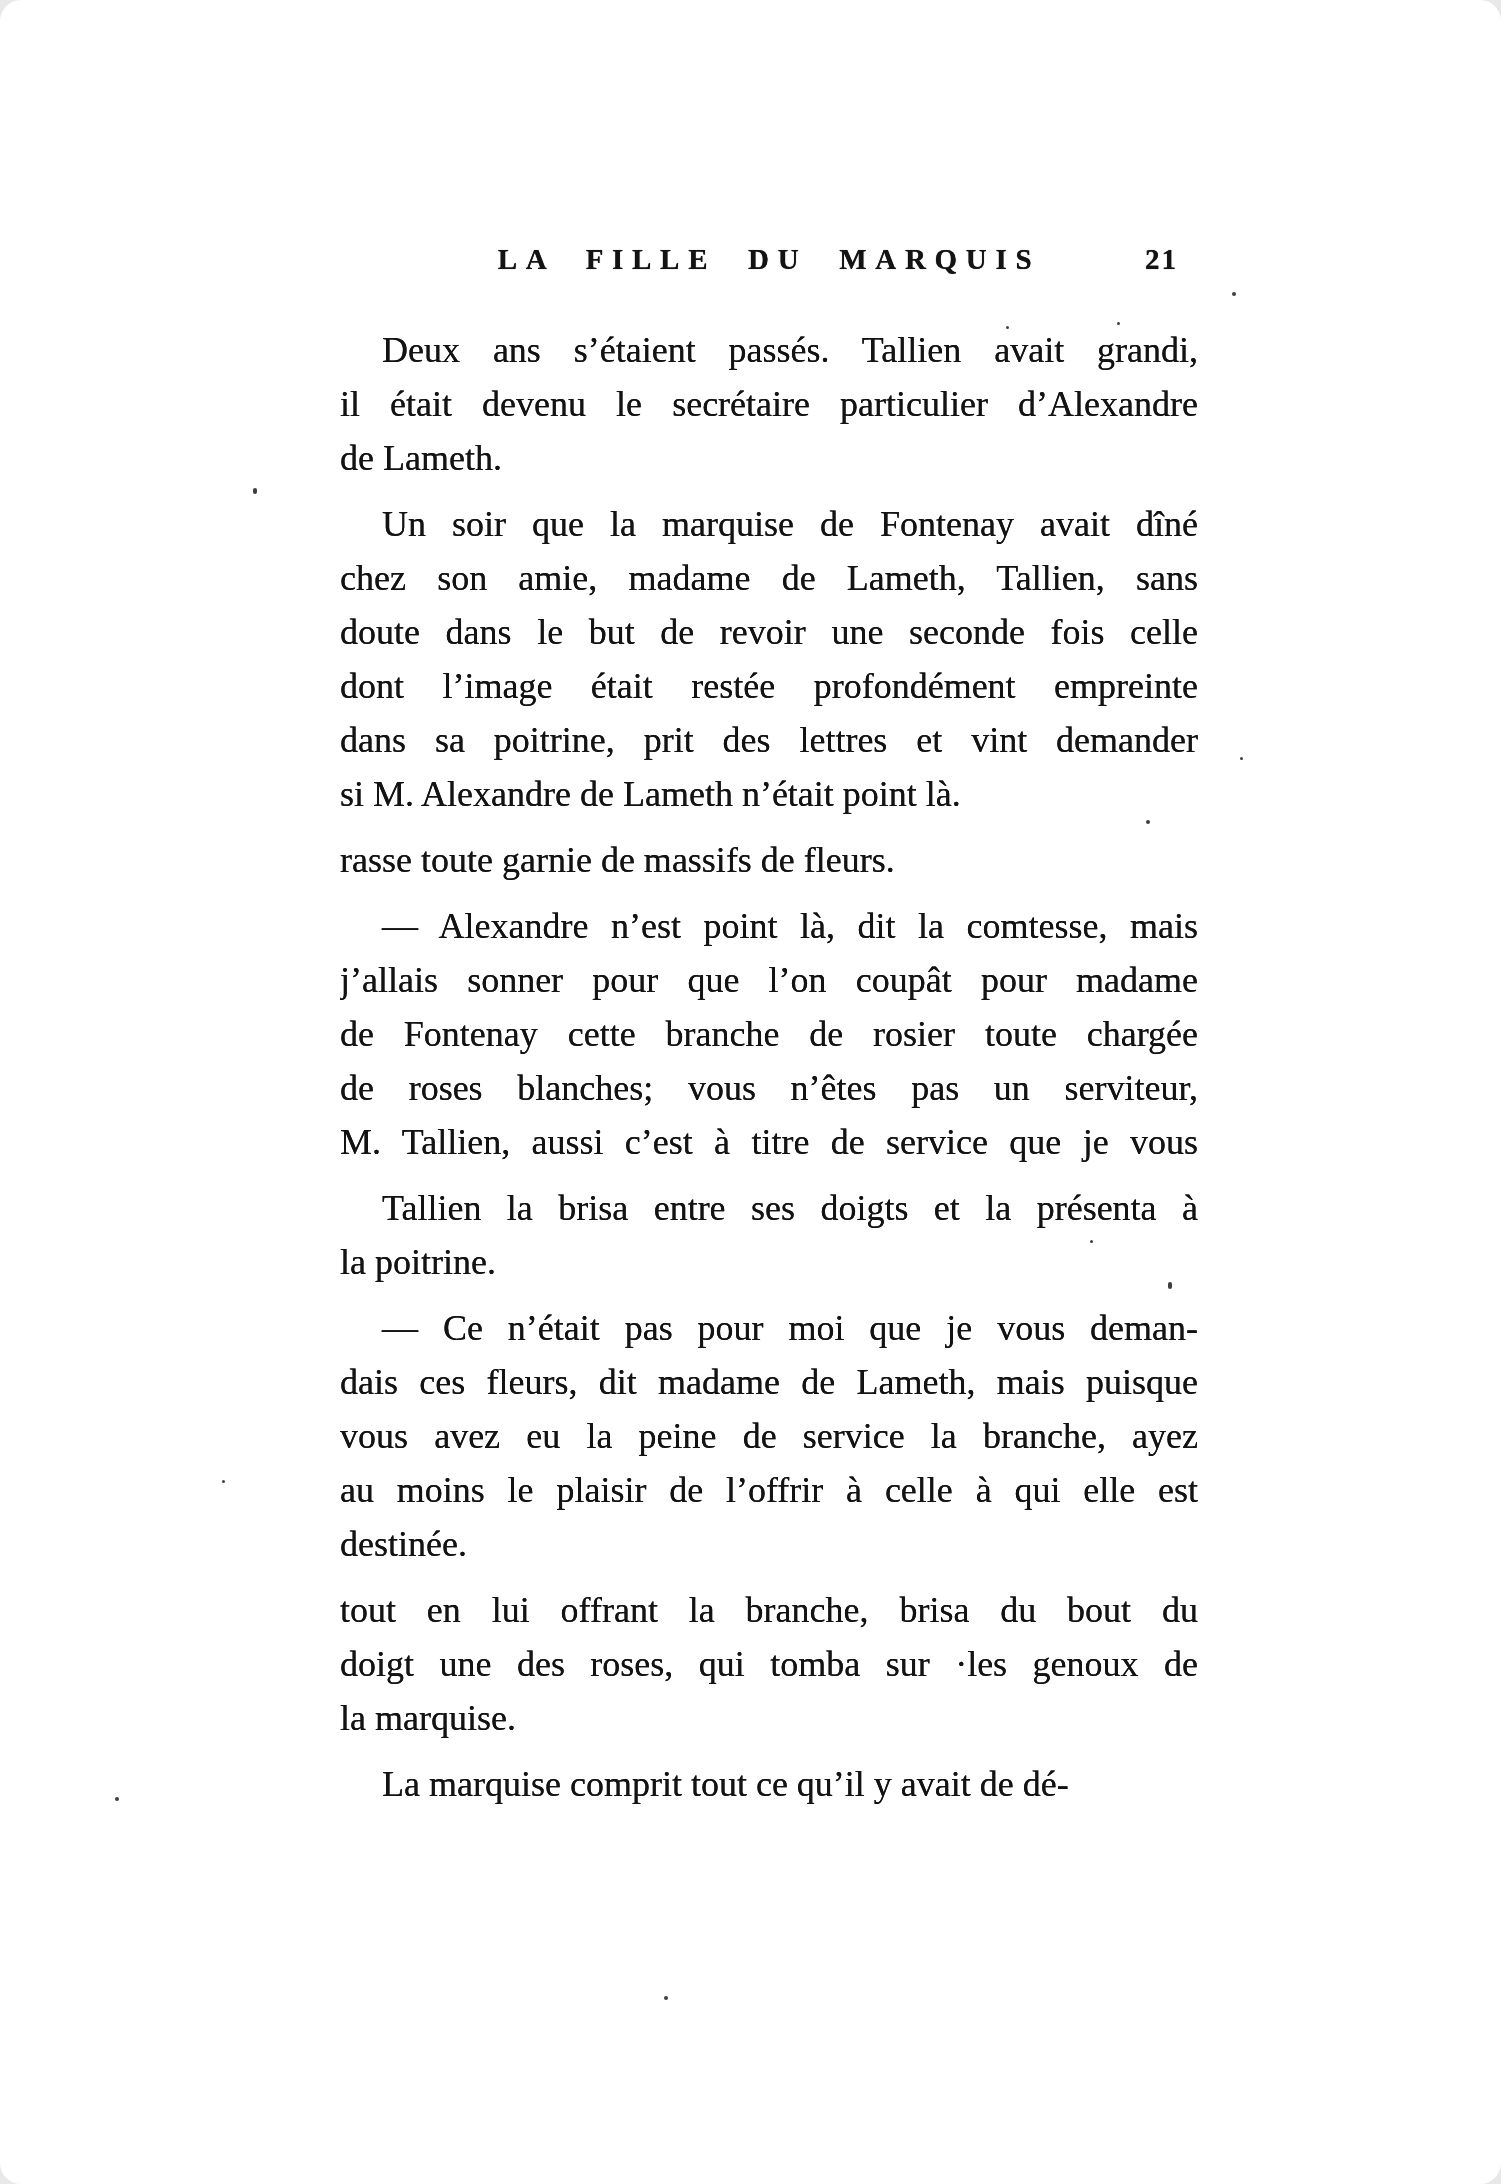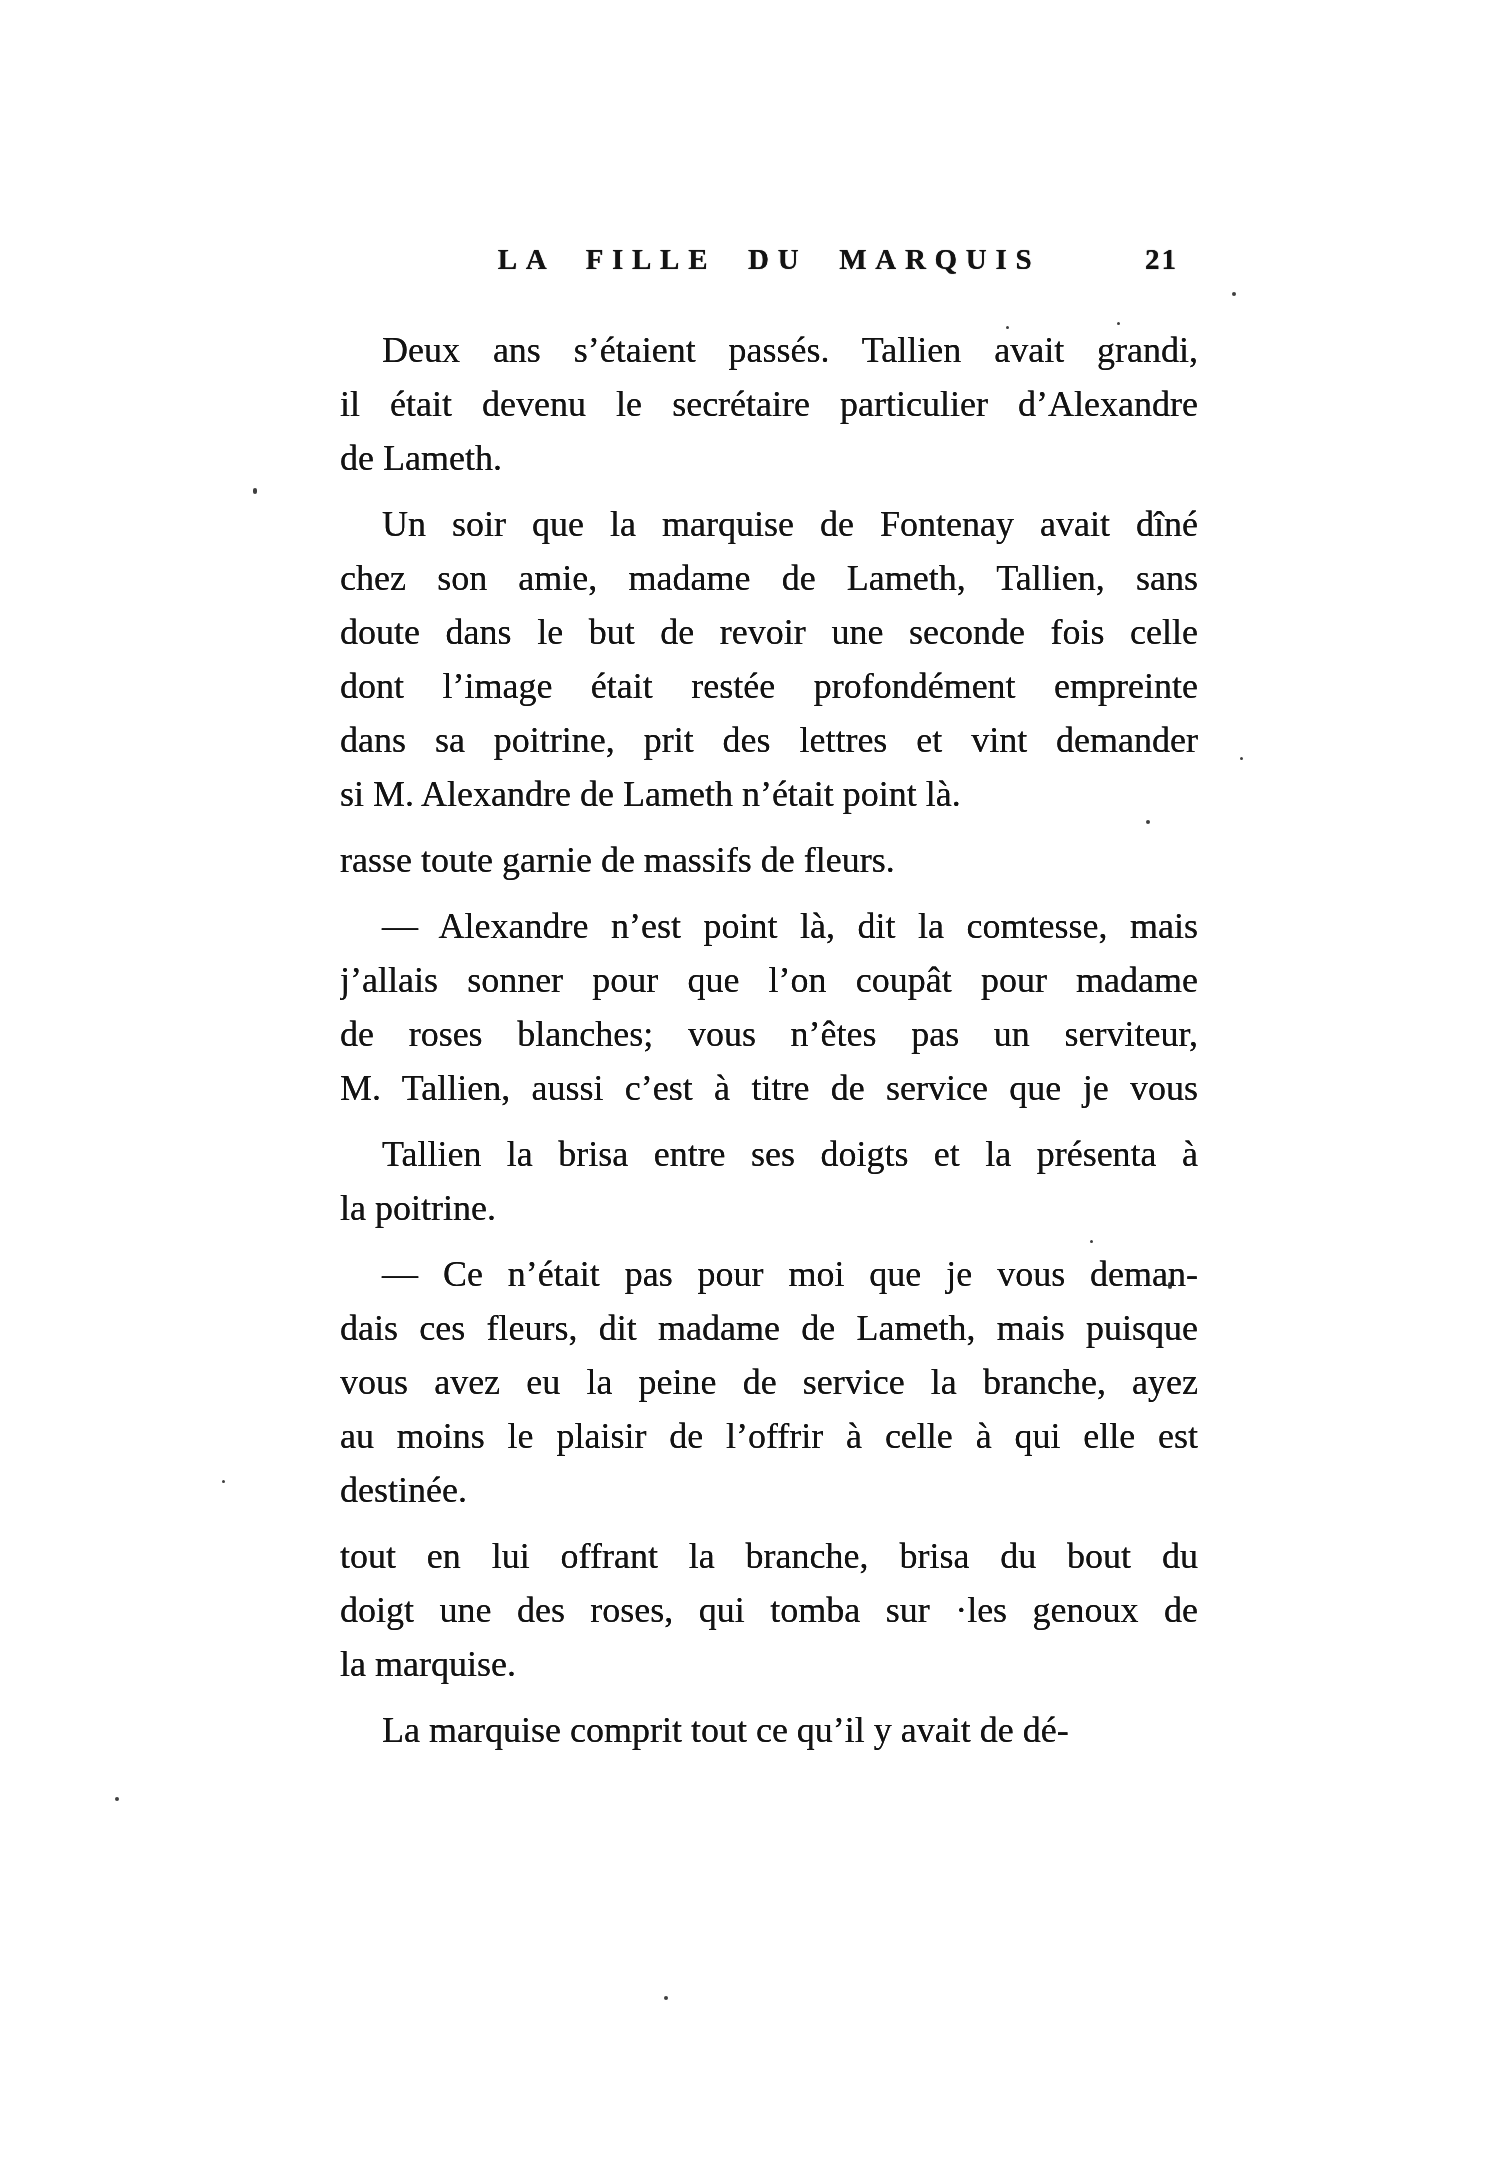--- a/index.html
+++ b/index.html
@@ -8,20 +8,21 @@
     background: #e8e8e8;
   }
   .scan-page {
     position: relative;
     width: 1501px;
     height: 2184px;
     background: var(--paper, #ffffff);
     overflow: hidden;
     font-family: "Liberation Serif", "DejaVu Serif", serif;
     color: var(--ink, #131313);
+    border-radius: 21px;
   }
   
   .running-header {
     position: absolute;
     left: 328px;
     top: 243px;
     width: 882px;
     height: 40px;
   }
   .running-title {
@@ -96,20 +97,21 @@
         <div class="line">dont l’image était restée profondément empreinte</div>
         <div class="line">dans sa poitrine, prit des lettres et vint demander</div>
         <div class="line last">si M. Alexandre de Lameth n’était point là.</div>
       </div>
       <div class="para">
         <div class="line last">rasse toute garnie de massifs de fleurs.</div>
       </div>
       <div class="para">
         <div class="line first">— Alexandre n’est point là, dit la comtesse, mais</div>
         <div class="line">j’allais sonner pour que l’on coupât pour madame</div>
+        <div class="line">de Fontenay cette branche de rosier toute chargée</div>
         <div class="line">de roses blanches; vous n’êtes pas un serviteur,</div>
         <div class="line">M. Tallien, aussi c’est à titre de service que je vous</div>
       </div>
       <div class="para">
         <div class="line first">Tallien la brisa entre ses doigts et la présenta à</div>
         <div class="line last">la poitrine.</div>
       </div>
       <div class="para">
         <div class="line first">— Ce n’était pas pour moi que je vous deman-</div>
         <div class="line">dais ces fleurs, dit madame de Lameth, mais puisque</div>

